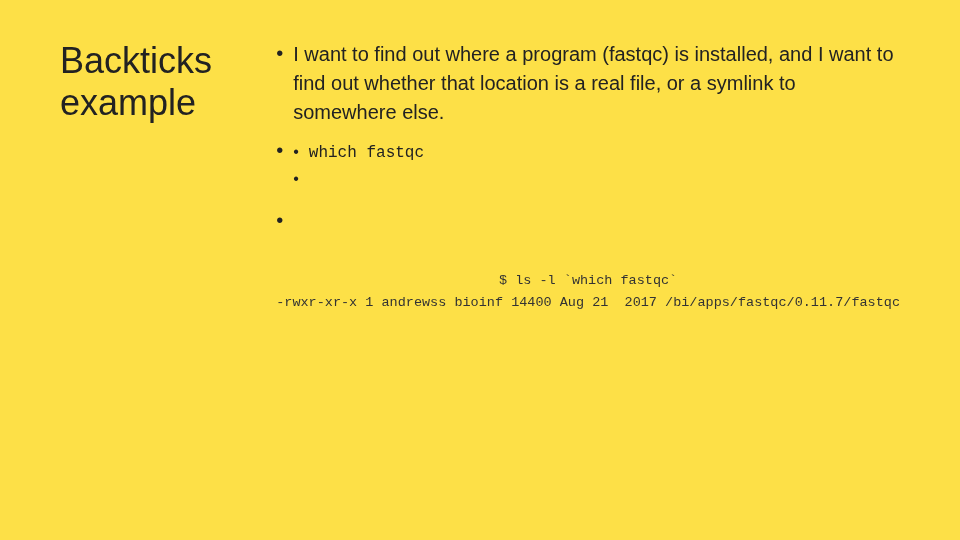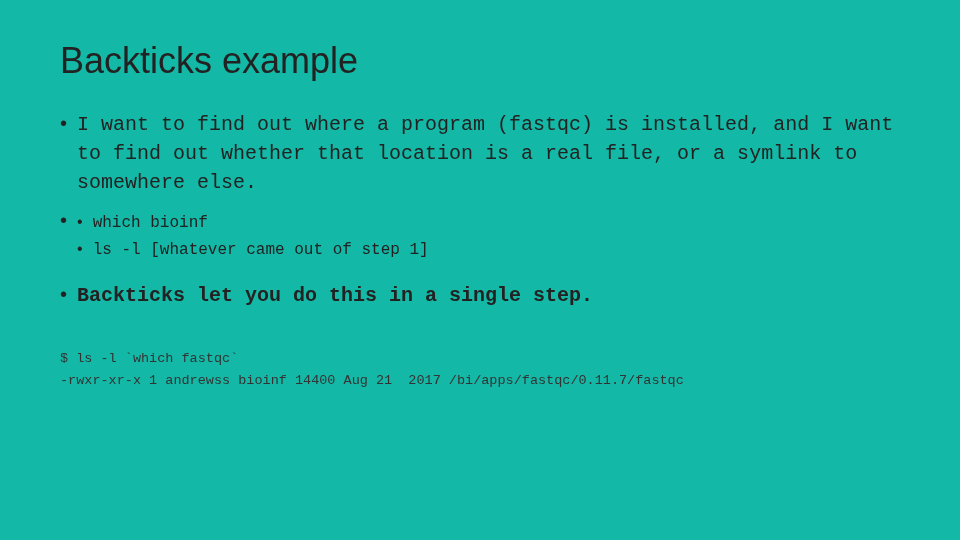--- a/index.html
+++ b/index.html
@@ -12,24 +12,24 @@
       width: 960px;
       height: 540px;
       background: #ffffff;
       font-family: 'Segoe UI', Arial, sans-serif;
       overflow: hidden;
     }
 
     .slide {
       width: 960px;
       height: 540px;
-      background: #14b8a6;
+      background: #fde047;
       padding: 40px 60px 30px 60px;
       display: flex;
-      flex-direction: column;
+      flex-direction: row;
     }
 
     .title {
       font-size: 36px;
       font-weight: 300;
       color: #222222;
       margin-bottom: 28px;
       letter-spacing: 0px;
     }
 
@@ -52,21 +52,20 @@
       margin-top: 2px;
       color: #222222;
       flex-shrink: 0;
     }
 
     .bullet-text {
       font-size: 20px;
       color: #222222;
       line-height: 1.45;
       font-weight: 400;
-      font-family: Liberation Mono, monospace;
     }
 
     .sub-bullets {
       margin-top: 4px;
       margin-left: 0px;
     }
 
     .sub-bullet-item {
       display: flex;
       align-items: flex-start;
@@ -103,20 +102,21 @@
       margin-top: 28px;
       font-family: 'Courier New', Courier, monospace;
       font-size: 13.5px;
       color: #333333;
       line-height: 1.6;
     }
 
     .terminal-line {
       display: block;
       white-space: pre;
+      text-align: center;
     }
   </style>
 </head>
 <body>
 
 <div class="slide">
   <h1 class="title">Backticks example</h1>
 
   <div class="content">
 
@@ -124,33 +124,31 @@
       <span class="bullet-dot">•</span>
       <span class="bullet-text">I want to find out where a program (fastqc) is installed, and I want to find out whether that location is a real file, or a symlink to somewhere else.</span>
     </div>
 
     <div class="bullet-item">
       <span class="bullet-dot">•</span>
       <div>
         <div class="sub-bullets">
           <div class="sub-bullet-item">
             <span class="sub-bullet-dot">•</span>
-            <span class="sub-bullet-text">which bioinf</span>
+            <span class="sub-bullet-text">which fastqc</span>
           </div>
           <div class="sub-bullet-item">
             <span class="sub-bullet-dot">•</span>
-            <span class="sub-bullet-text">ls -l [whatever came out of step 1]</span>
           </div>
         </div>
       </div>
     </div>
 
     <div class="bullet-item last-bullet">
       <span class="bullet-dot">•</span>
-      <span class="bullet-text" style="font-weight: 700;">Backticks let you do this in a single step.</span>
     </div>
 
     <div class="terminal-block">
       <span class="terminal-line">$ ls -l `which fastqc`</span>
       <span class="terminal-line">-rwxr-xr-x 1 andrewss bioinf 14400 Aug 21  2017 /bi/apps/fastqc/0.11.7/fastqc</span>
     </div>
 
   </div>
 </div>
 

